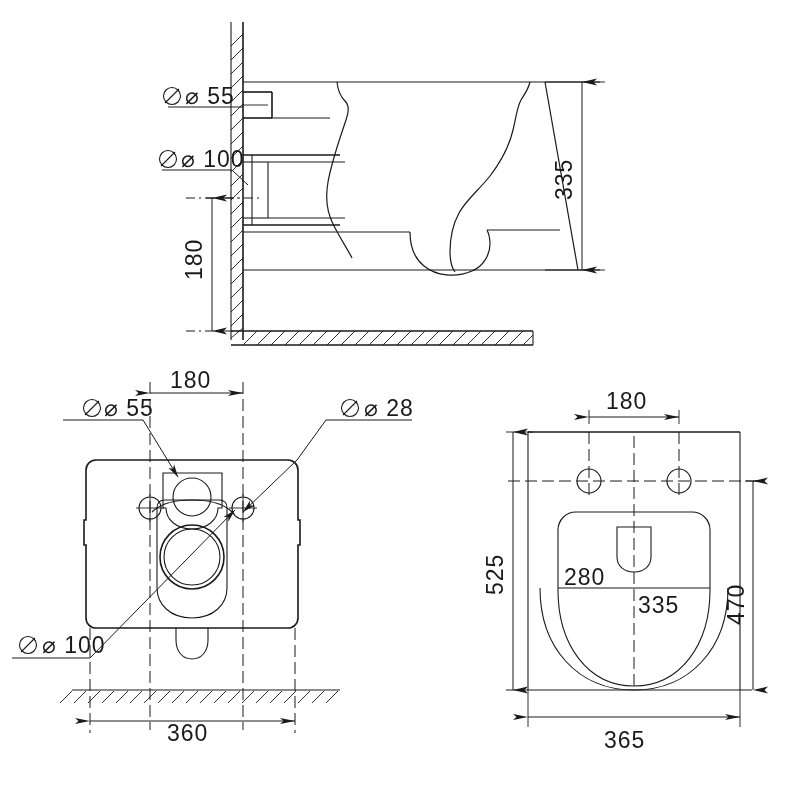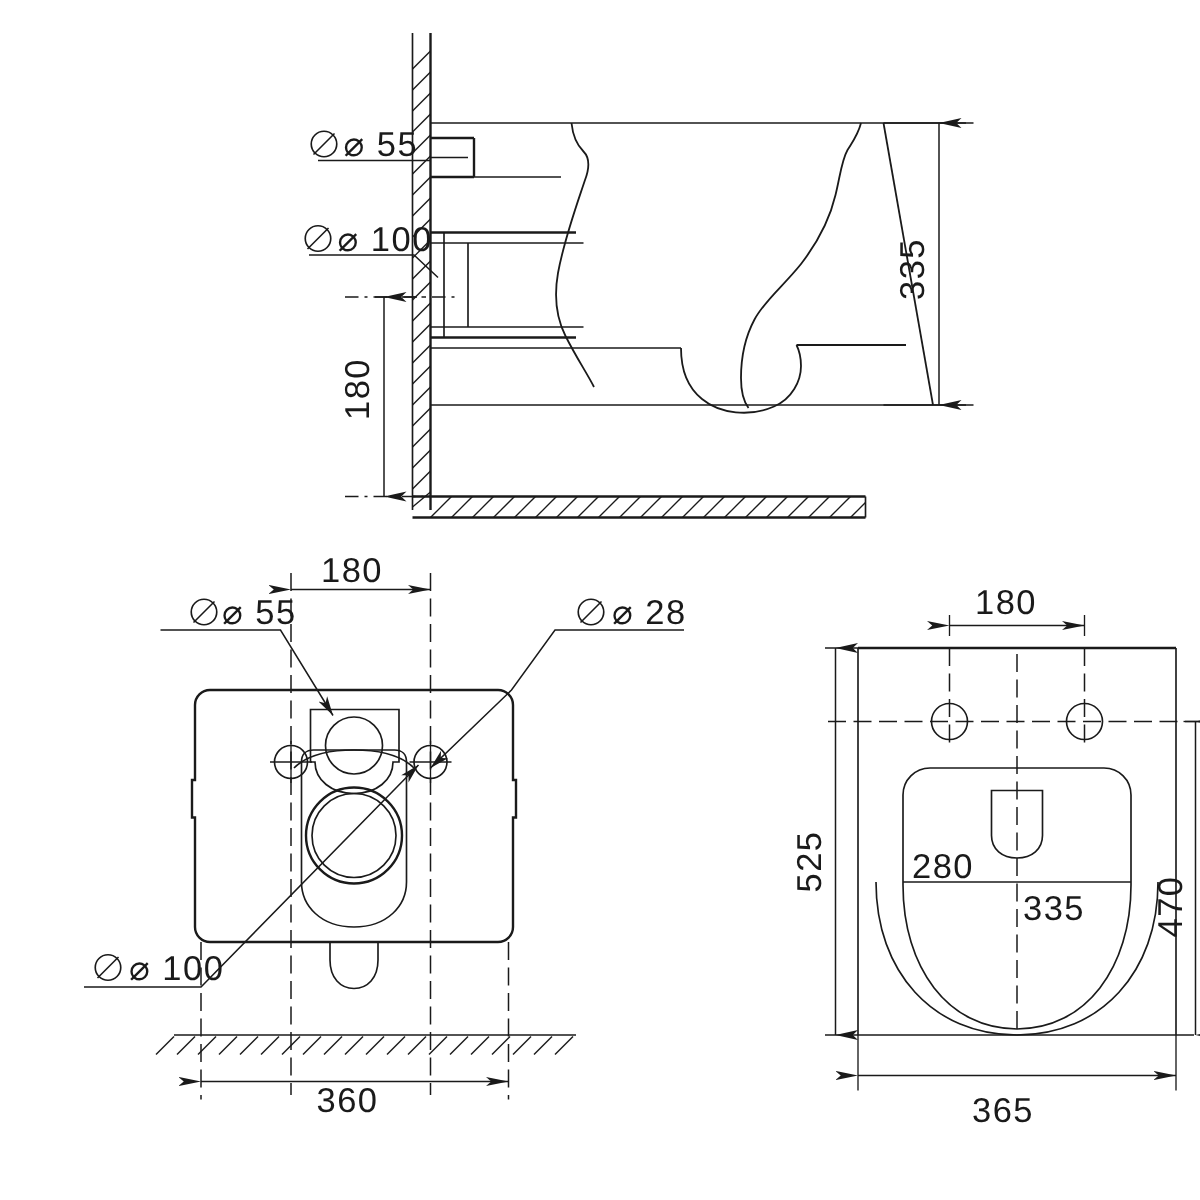--- a/index.html
+++ b/index.html
@@ -12,21 +12,20 @@
     width: 800px;
     height: 800px;
     font-family: "Liberation Sans", sans-serif;
     overflow: hidden;
   }
   #drawing-root {
     position: relative;
     width: 640px;
     height: 800px;
     background: #ffffff;
-    padding-left: 44px;
   }
   svg#cad {
     display: block;
     width: 800px;
     height: 800px;
   }
   .obj      { fill: none; stroke: #1a1a1a; stroke-width: 1.6; }
   .obj-thin { fill: none; stroke: #1a1a1a; stroke-width: 1.1; }
   .profile  { fill: none; stroke: #1a1a1a; stroke-width: 1.2; }
   .dim      { fill: none; stroke: #1a1a1a; stroke-width: 1.0; }

